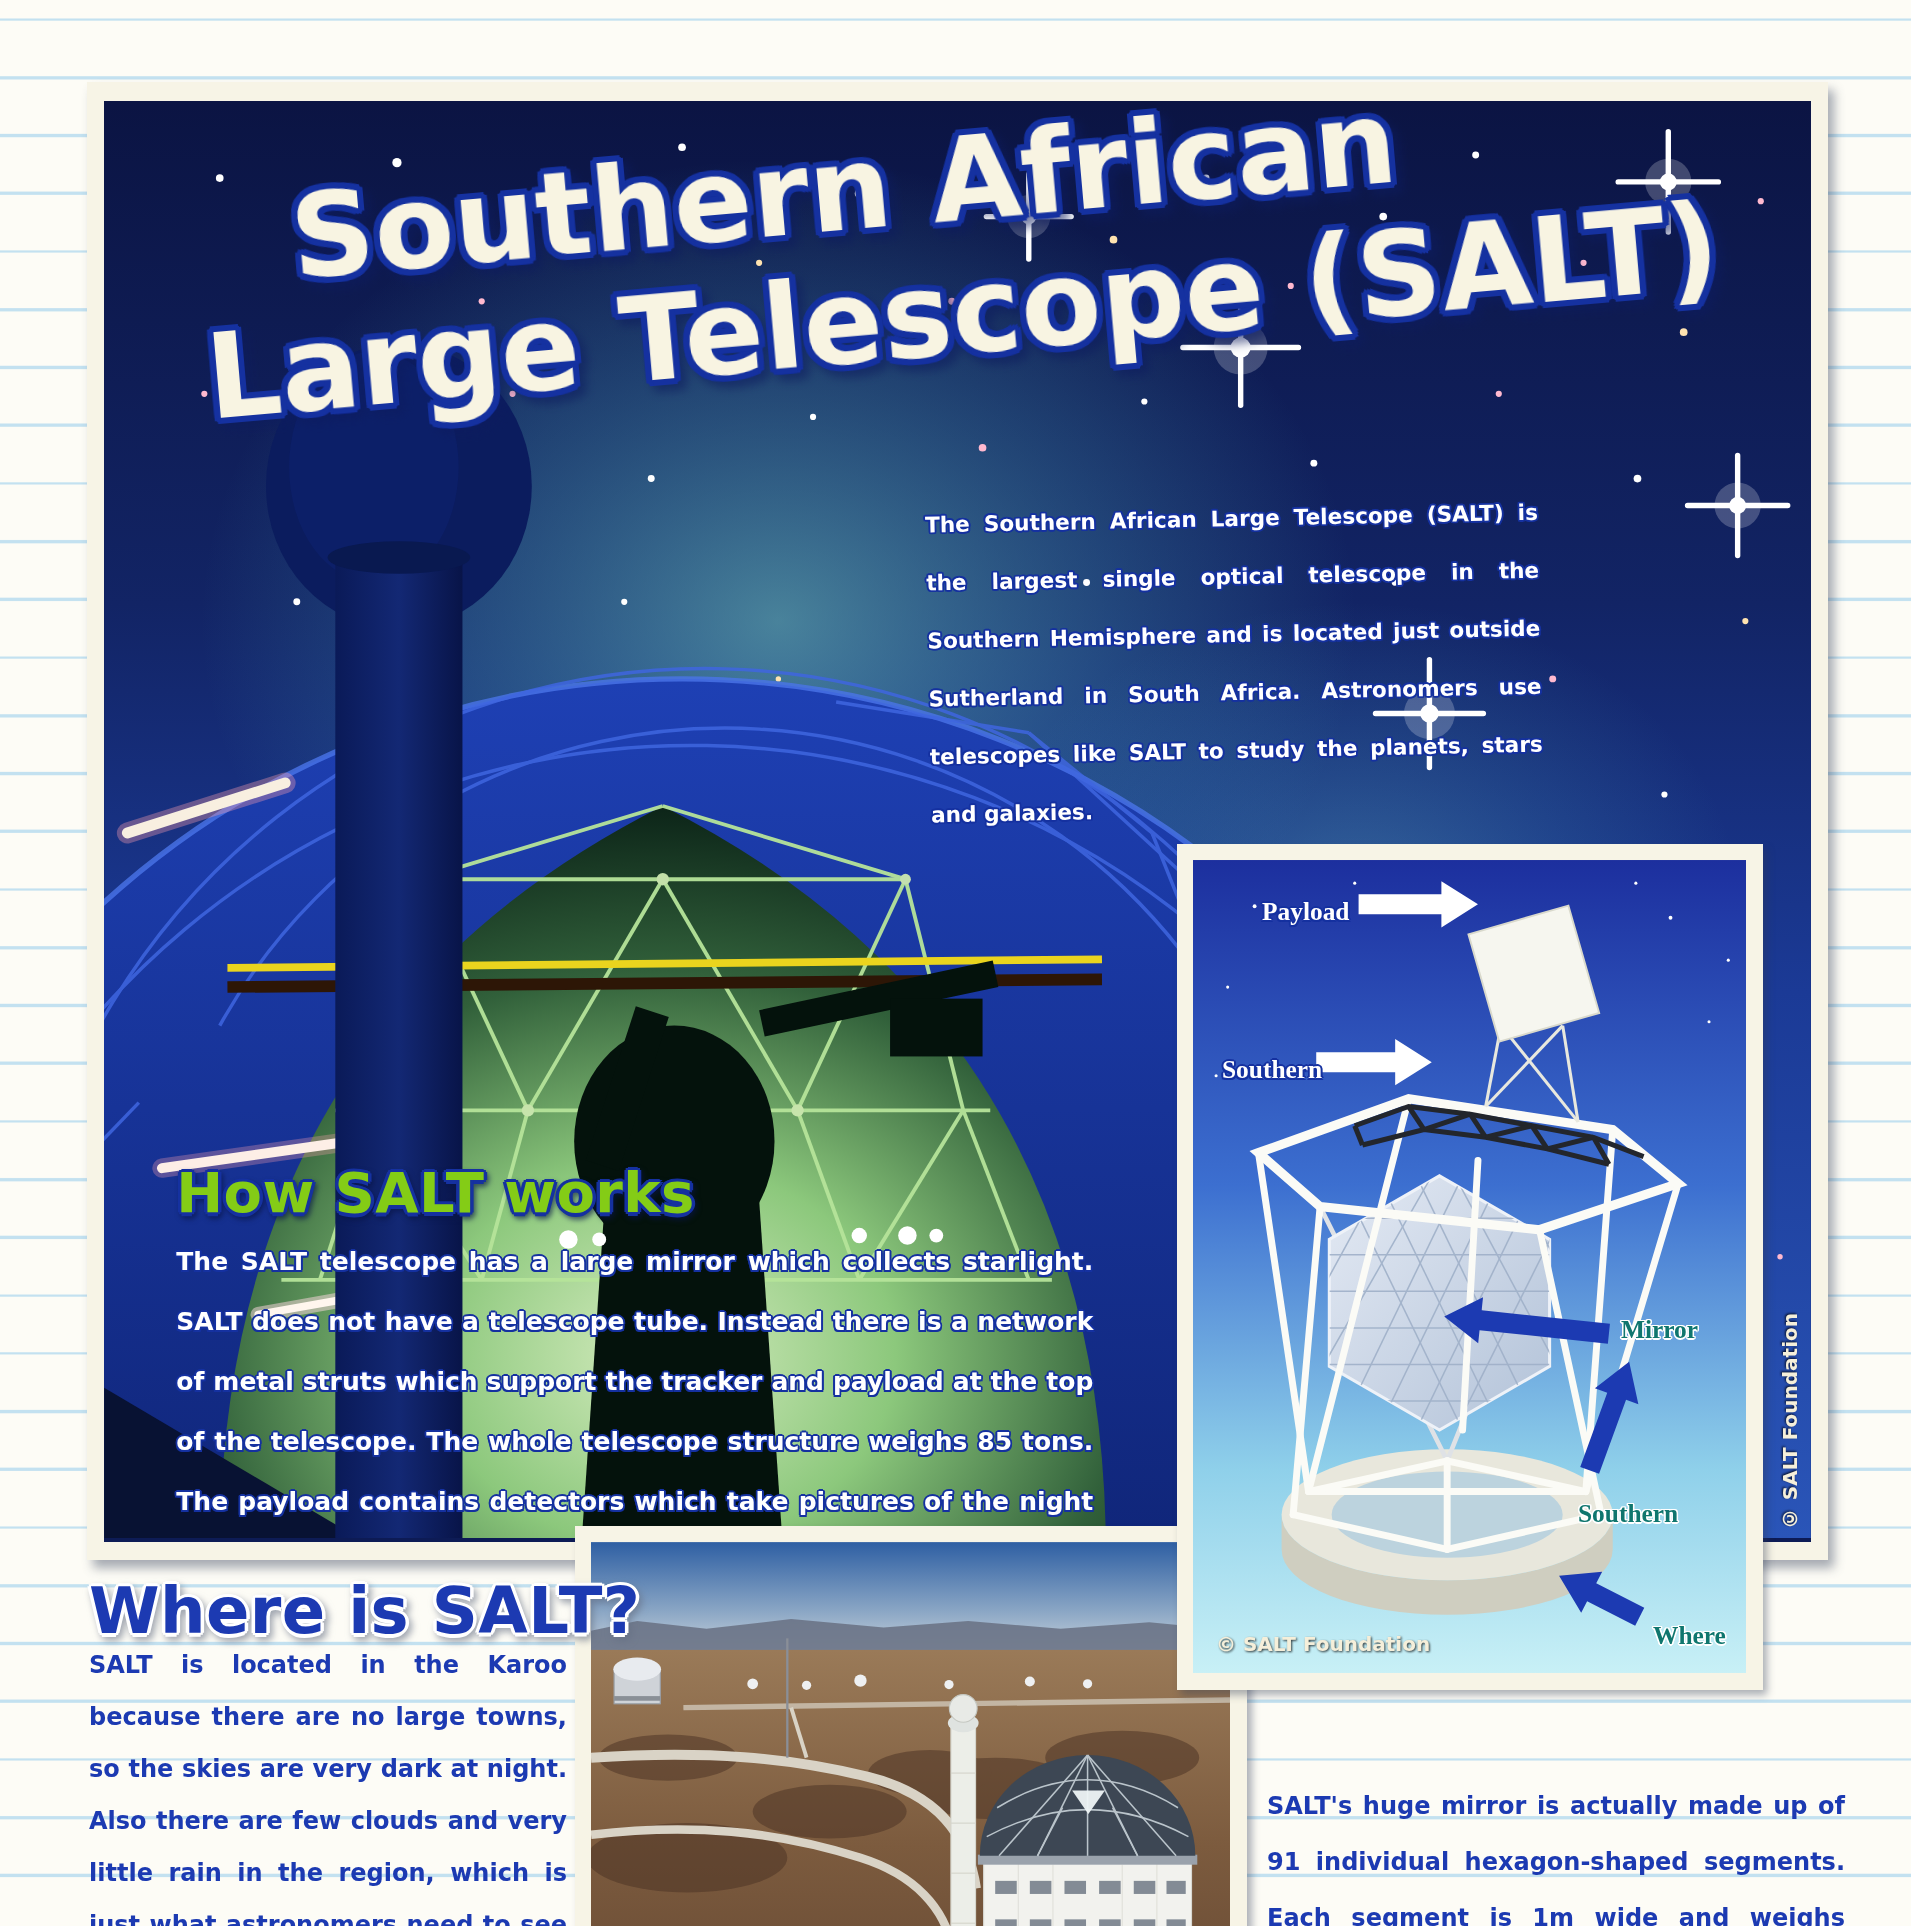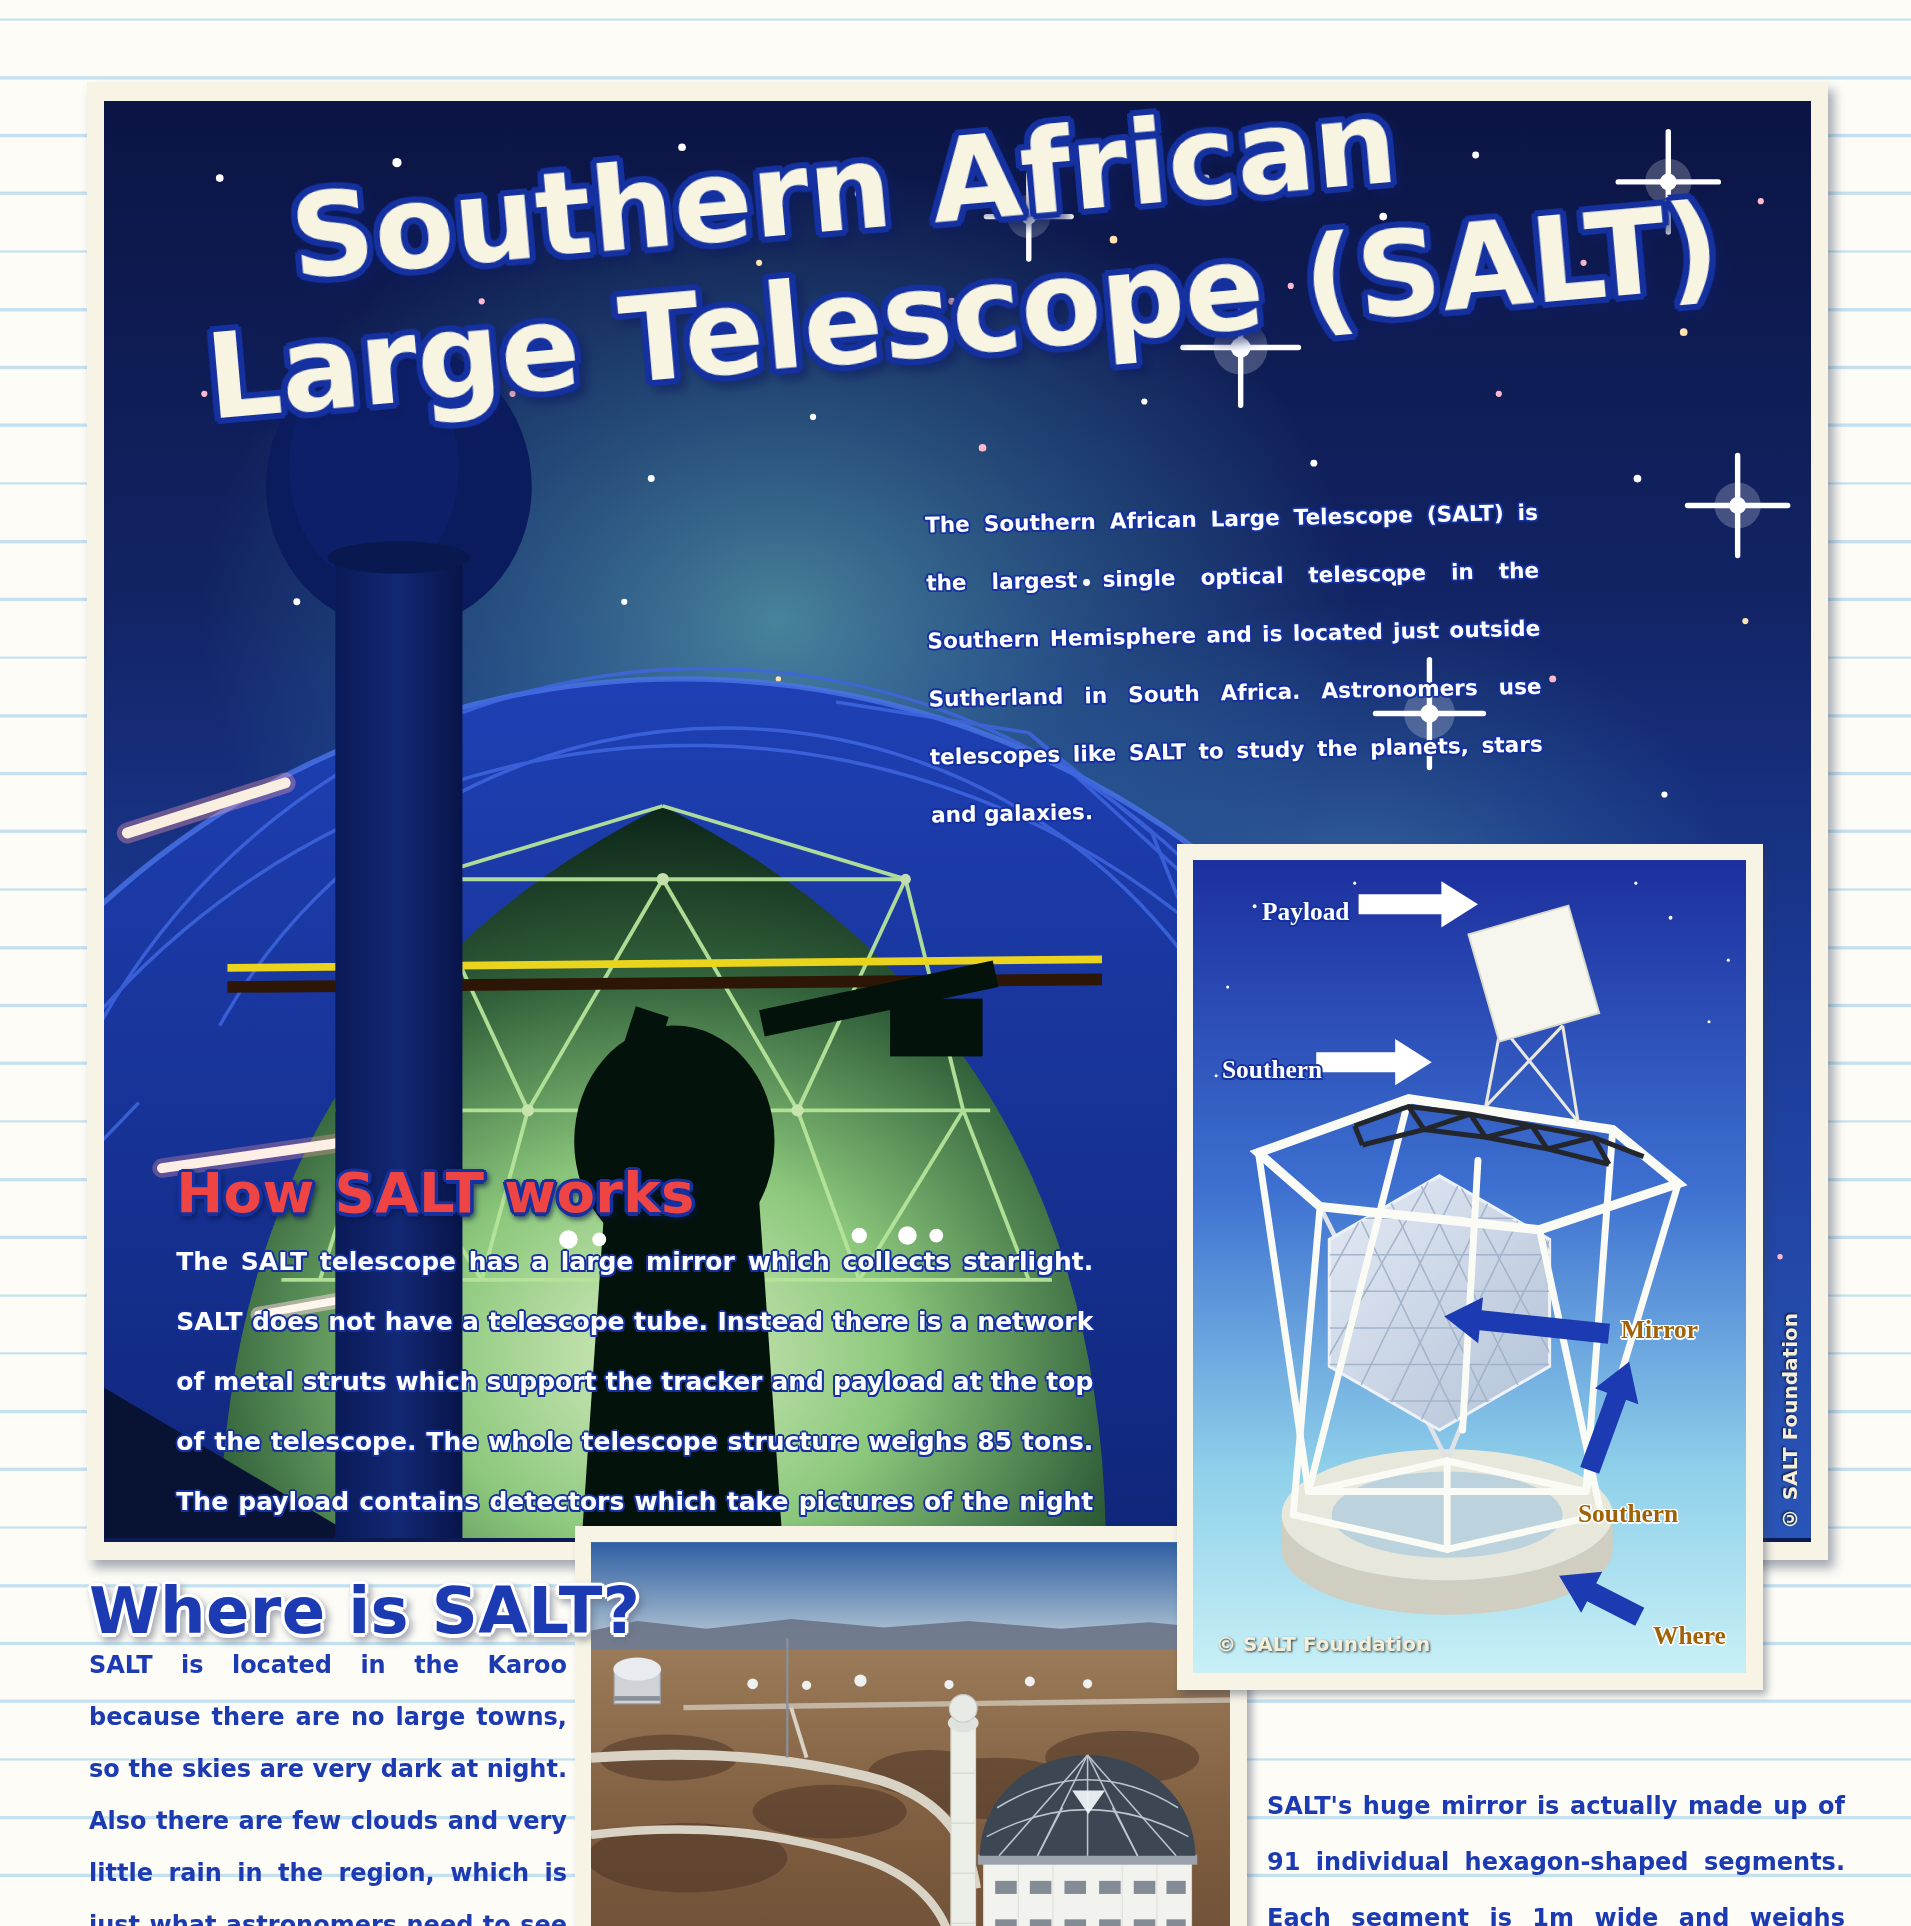--- a/index.html
+++ b/index.html
@@ -19,32 +19,32 @@
   #diagram-inner{left:16px;top:16px;width:553px;height:813px;overflow:hidden;}
   #aerial-card{left:575px;top:1526px;width:672px;height:576px;z-index:2;box-shadow:4.6px 6.2px 7.7px rgba(60,70,95,.42);}
   #aerial-inner{left:16px;top:16px;width:639px;height:543px;overflow:hidden;}
   
   .navy-out-lg{ color:#f8f4e2;
     text-shadow:6.2px 0 #1531a0,-6.2px 0 #1531a0,0 6.2px #1531a0,0 -6.2px #1531a0,
       4.2px 4.2px #1531a0,-4.2px 4.2px #1531a0,4.2px -4.2px #1531a0,-4.2px -4.2px #1531a0,
       6.2px 3.1px #1531a0,6.2px -3.1px #1531a0,-6.2px 3.1px #1531a0,-6.2px -3.1px #1531a0,
       3.1px 6.2px #1531a0,-3.1px 6.2px #1531a0,3.1px -6.2px #1531a0,-3.1px -6.2px #1531a0;
     filter:drop-shadow(6.2px 7.7px 4.6px rgba(12,28,95,.55));}
-  .navy-out-md{ color:#ef4444;
+  .navy-out-md{ color:#84cc16;
     text-shadow:3.5px 0 #1531a0,-3.5px 0 #1531a0,0 3.5px #1531a0,0 -3.5px #1531a0,
       2.3px 2.3px #1531a0,-2.3px 2.3px #1531a0,2.3px -2.3px #1531a0,-2.3px -2.3px #1531a0;
     filter:drop-shadow(2.7px 3.5px 2.7px rgba(8,20,70,.6));}
   .navy-out-sm{ color:#ffffff;
     text-shadow:1.9px 0 #1531a0,-1.9px 0 #1531a0,0 1.9px #1531a0,0 -1.9px #1531a0,
       1.5px 1.5px #1531a0,-1.5px 1.5px #1531a0,1.5px -1.5px #1531a0,-1.5px -1.5px #1531a0;}
   .white-out-heading{ color:#1c3ab2;
     text-shadow:3.5px 0 #ffffff,-3.5px 0 #ffffff,0 3.5px #ffffff,0 -3.5px #ffffff,
       2.3px 2.3px #ffffff,-2.3px 2.3px #ffffff,2.3px -2.3px #ffffff,-2.3px -2.3px #ffffff;
     filter:drop-shadow(3.5px 4.2px 3.5px rgba(100,110,130,.6));}
-  .white-out-sm{ color:#a16207;
+  .white-out-sm{ color:#0f766e;
     text-shadow:1.5px 0 #ffffff,-1.5px 0 #ffffff,0 1.5px #ffffff,0 -1.5px #ffffff,
       1.2px 1.2px #ffffff,-1.2px 1.2px #ffffff,1.2px -1.2px #ffffff,-1.2px -1.2px #ffffff;}
   .cream-credit{color:#f5efda;font-weight:bold;filter:drop-shadow(1.2px 1.5px 1.2px rgba(0,0,0,.75));}
   .heading{font-weight:bold;letter-spacing:0.4px;white-space:nowrap;}
   .para{font-weight:bold;text-align:justify;}
   #hero-title{left:0;right:0;top:15.4px;transform:rotate(-5deg);text-align:center;font-weight:bold;z-index:5;}
   #hero-title .t1{font-size:116px;line-height:127px;margin-right:216px;}
   #hero-title .t2{font-size:117px;line-height:139px;}
   #intro{left:824px;top:389px;width:613px;font-size:21.6px;line-height:58px;transform:rotate(-1.2deg);z-index:5;}
   #how-works-h{left:72px;top:1059px;font-size:56px;z-index:5;}

